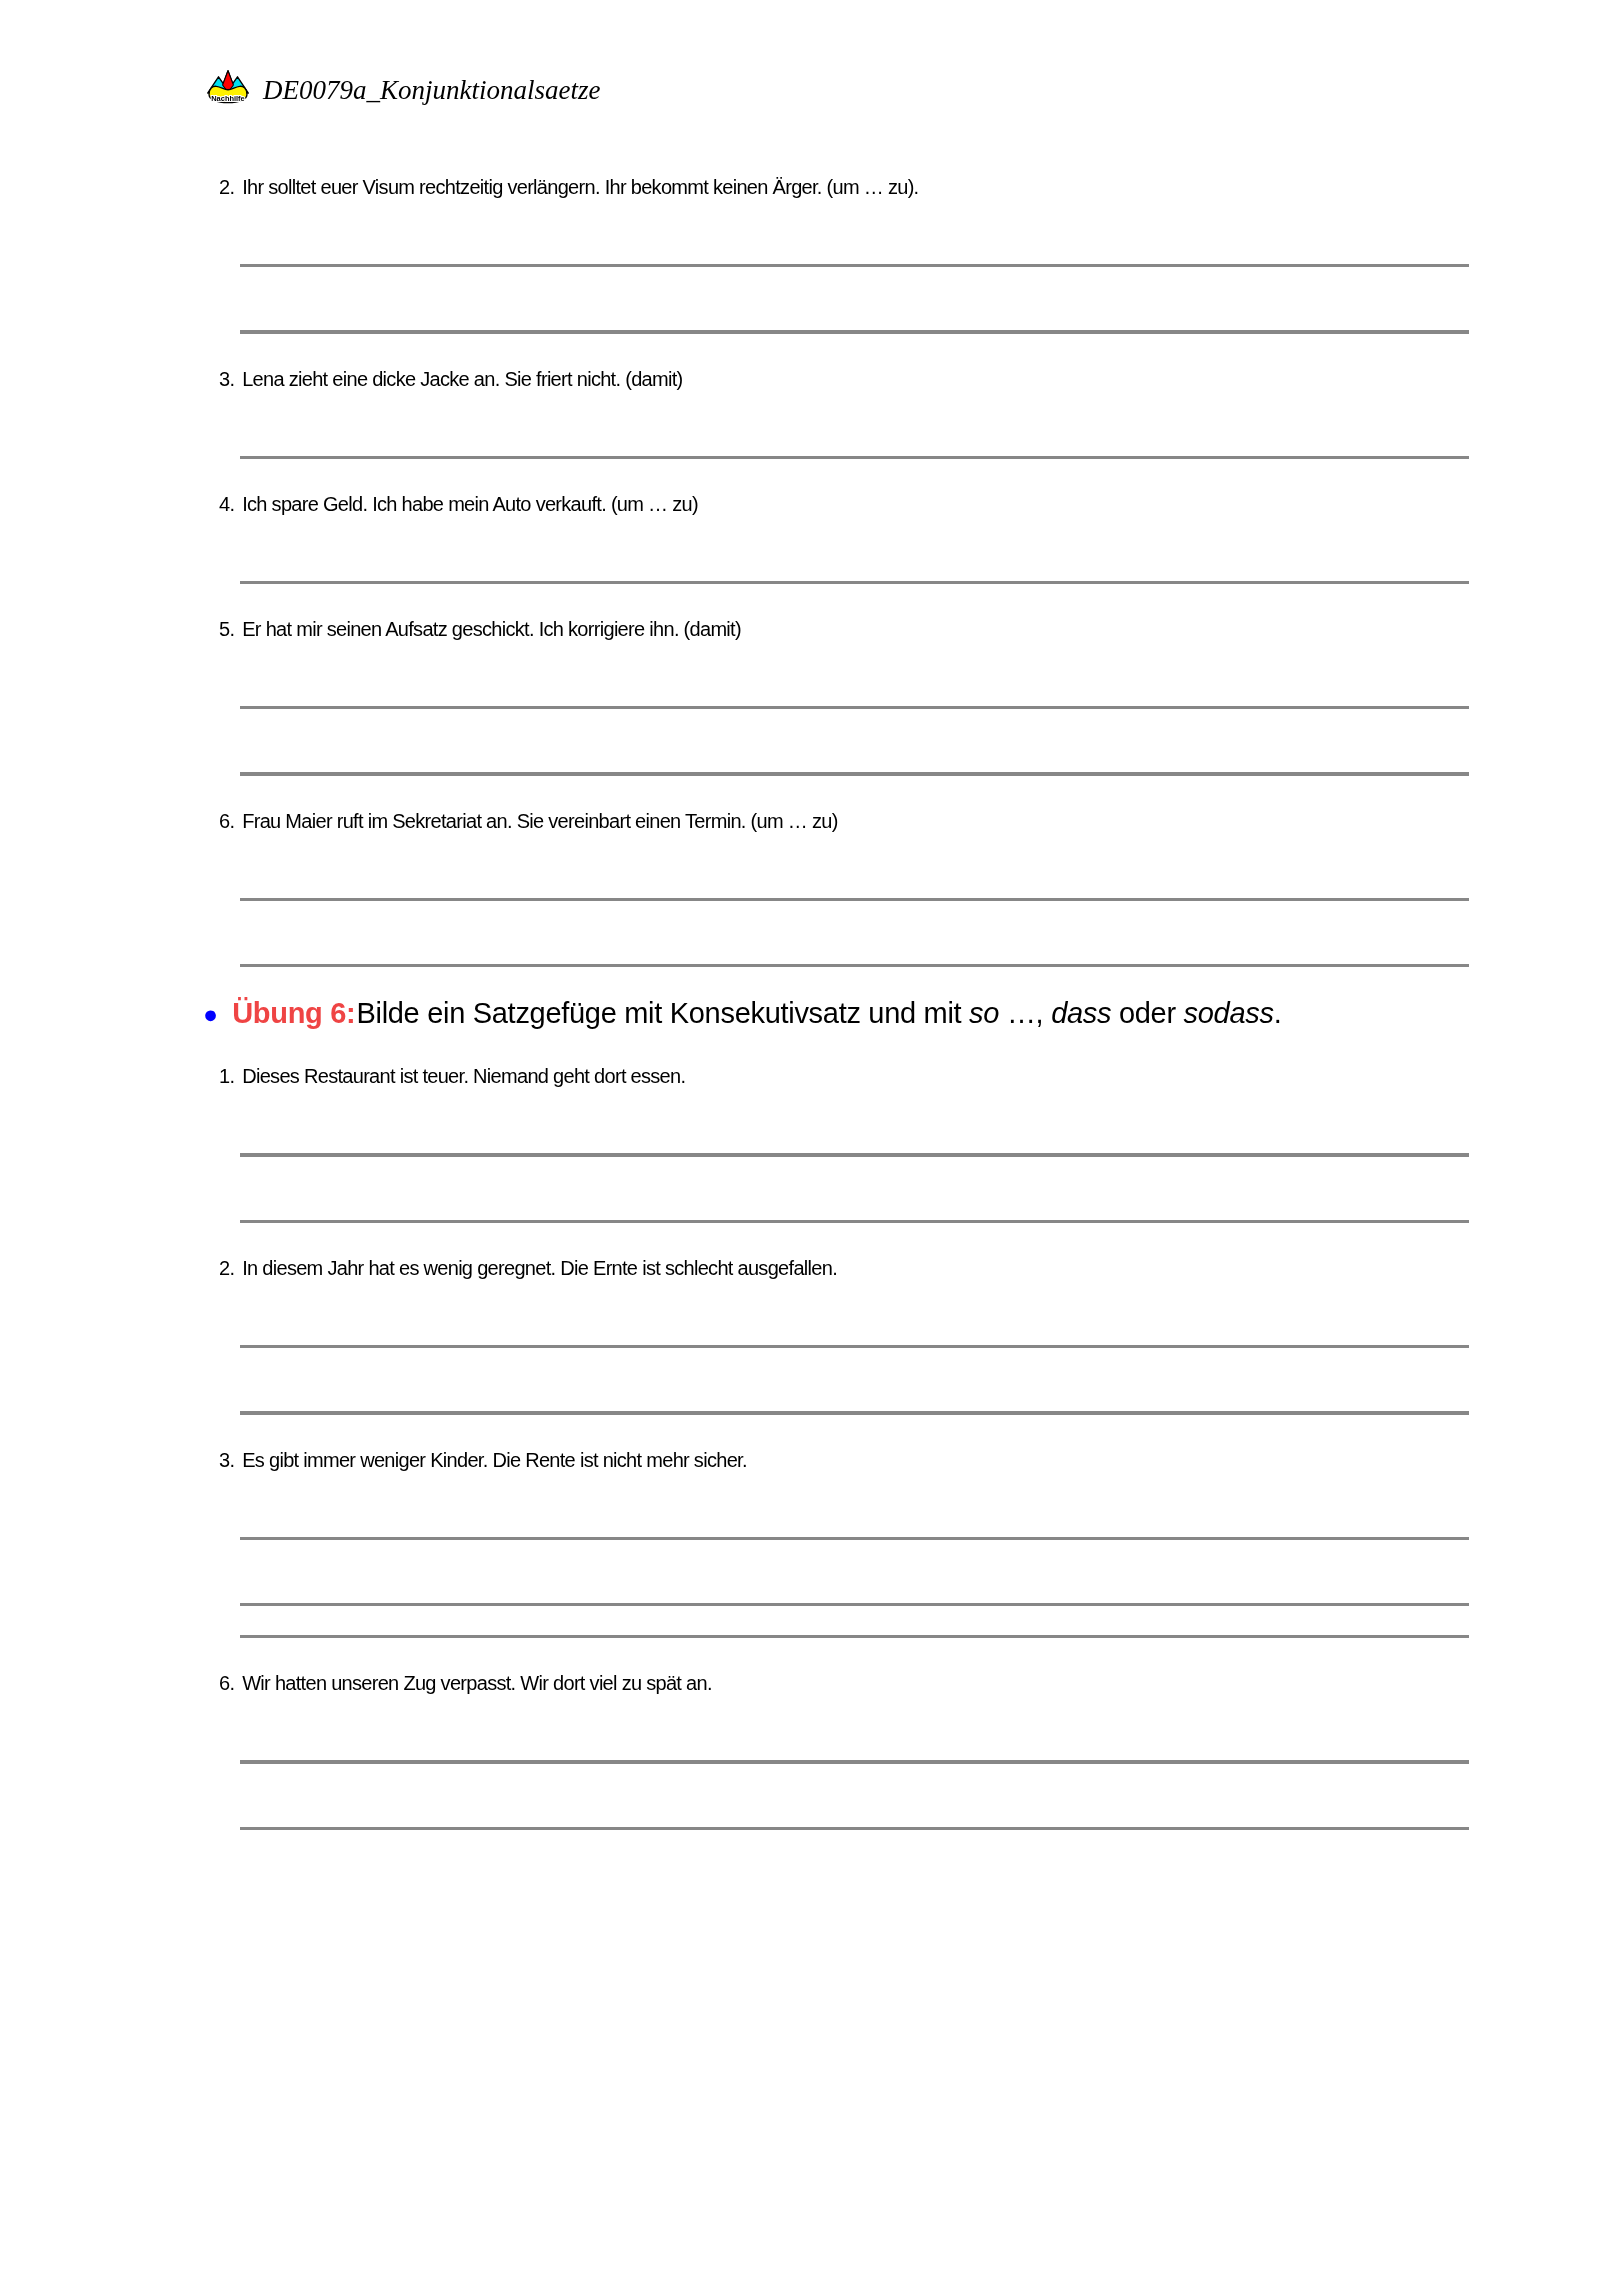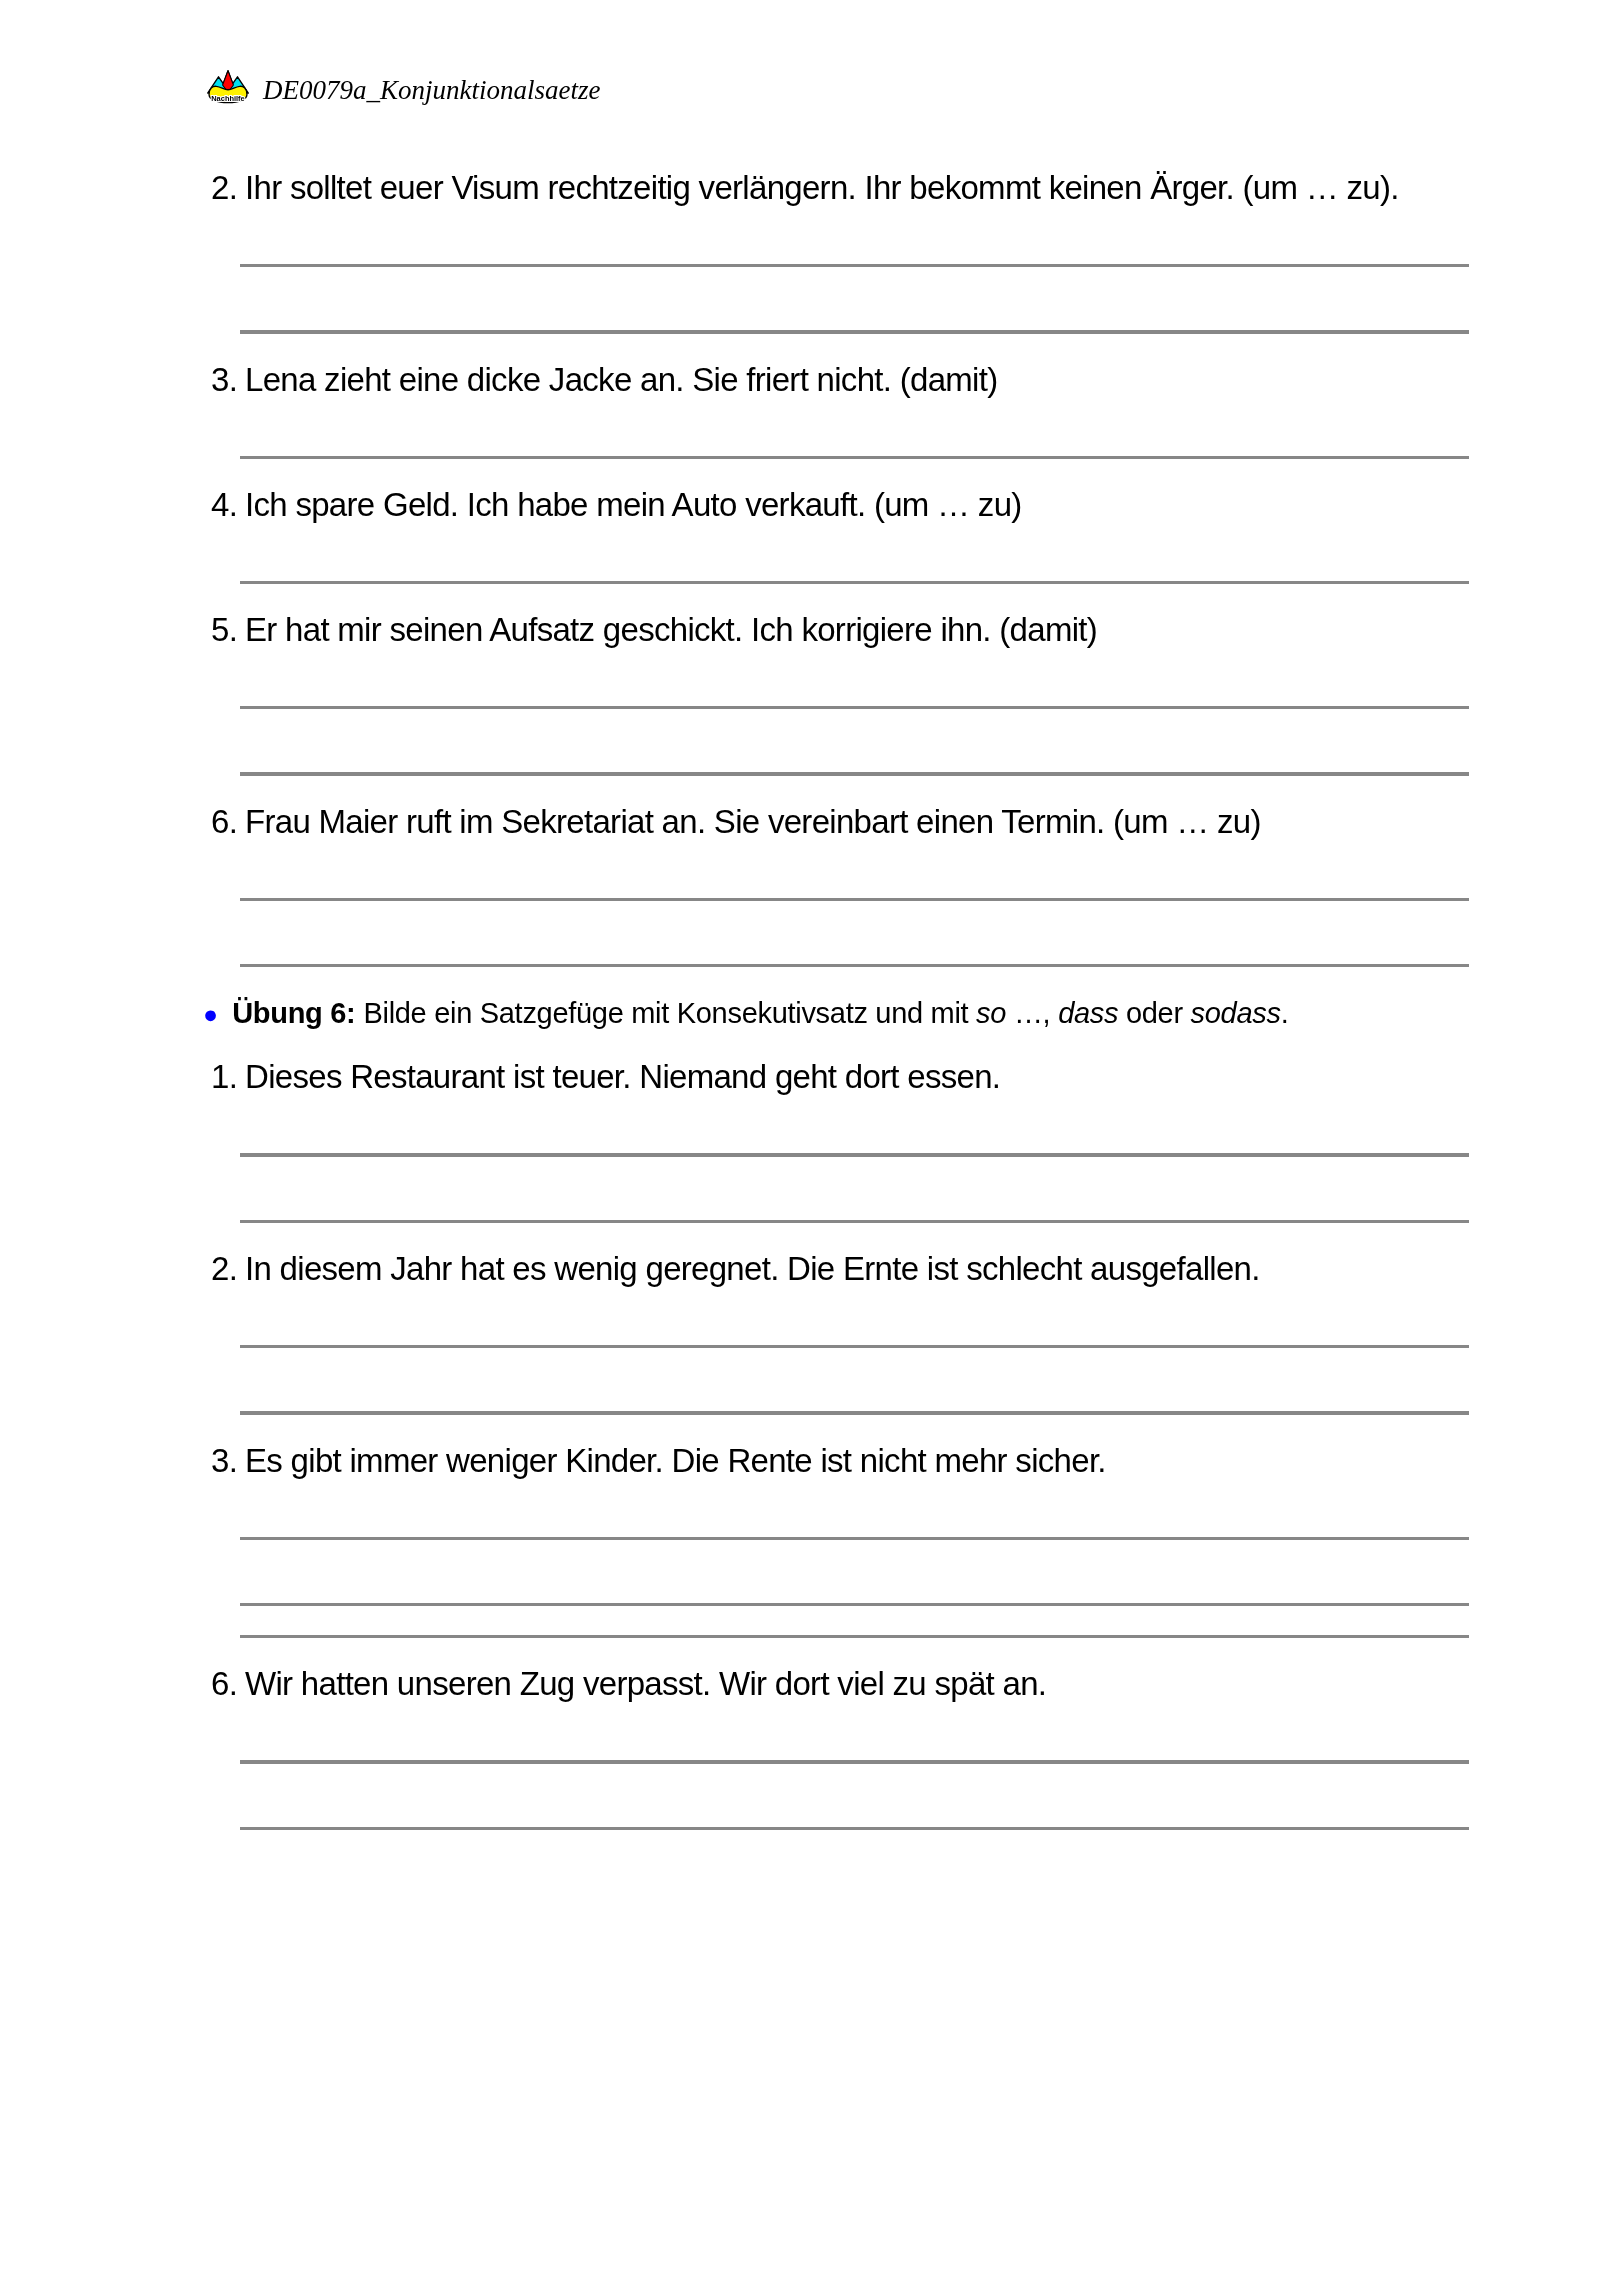--- a/index.html
+++ b/index.html
@@ -18,32 +18,32 @@
   .doc-title {
     position:absolute; left:263px; top:75px;
     font-family:"Liberation Serif","DejaVu Serif",serif;
     font-style:italic; font-size:27px; line-height:31px; white-space:nowrap;
   }
 
   
   .content { position:absolute; top:111px; left:0; right:0; padding:60px 154px 0 203px; }
 
   .item { margin:0 0 29px 0; }
-  .item-text { margin:0 0 60px 8px; font-size:33px; line-height:33px; letter-spacing:-0.7px; }
+  .item-text { margin:0 0 60px 16px; font-size:20px; line-height:33px; letter-spacing:-0.7px; }
   .num { margin-right:7.9px; }
 
   .answer-line {
     height:3.3px; width:1229px; margin-left:37px;
     background:#878787;
   }
   .answer-line + .answer-line { margin-top:63px; }
 
   .u6-heading { margin:7.9px 0 29px 0; font-size:29px; line-height:34px; letter-spacing:-0.3px; }
   .bullet { color:#0000ff; font-size:25px; margin-right:14.4px; }
-  .u6-label { color:#000000; font-weight:bold; margin-right:8px; }
+  .u6-label { color:#ef4444; font-weight:bold; margin-right:1px; }
   .italic { font-style:italic; }
 
   
   .footer {
     position:absolute; top:2155px; left:0; width:100%;
     text-align:center;
     font-family:"Liberation Serif","DejaVu Serif",serif;
     font-size:21px; line-height:31px;
   }
 </style>

